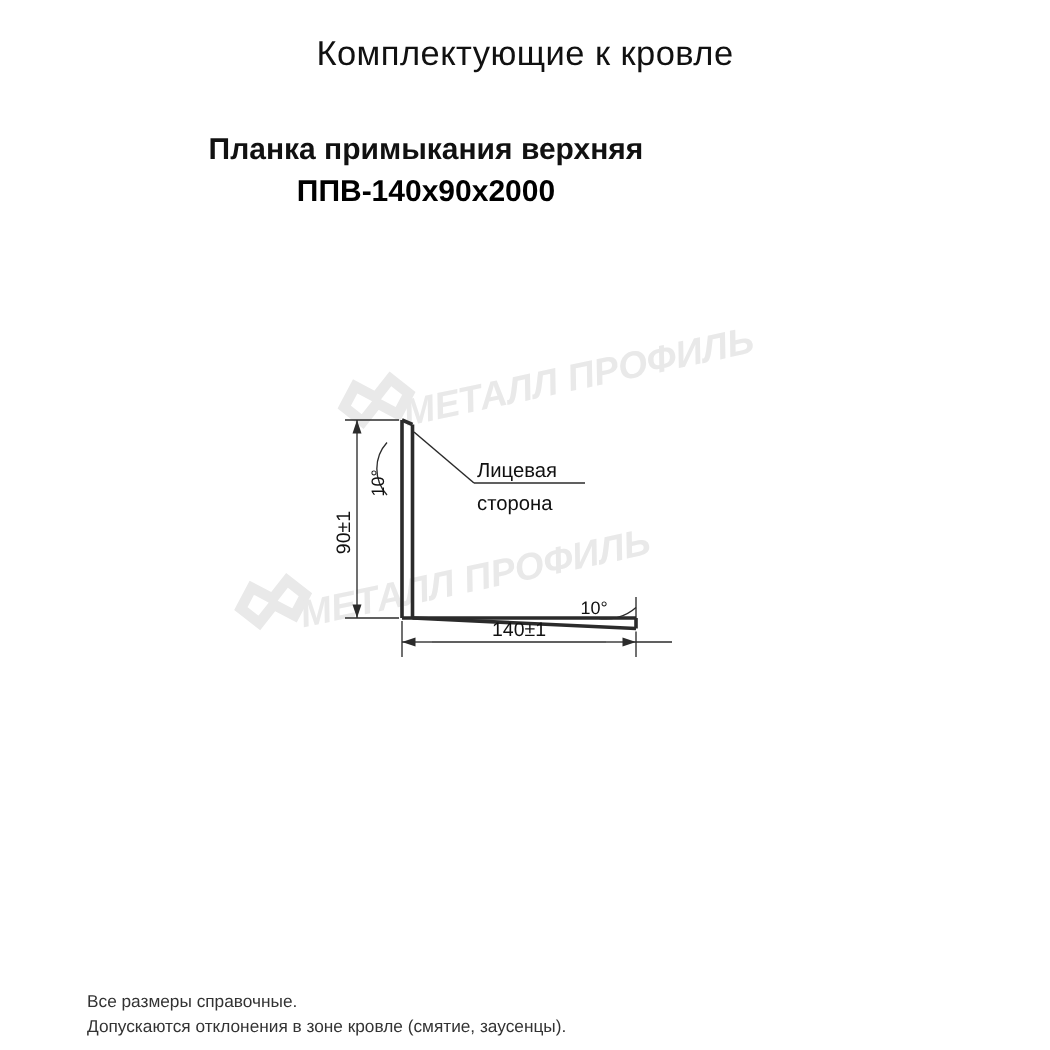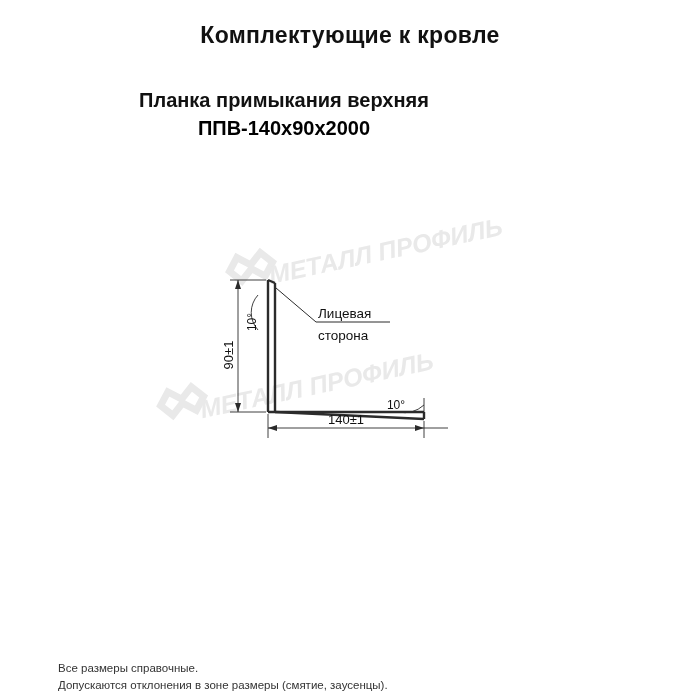--- a/index.html
+++ b/index.html
@@ -22,21 +22,21 @@
   }
   .title-block {
     position: absolute;
     top: 22px;
     left: 0;
     width: 700px;
     text-align: center;
   }
   .title-main {
     font-size: 23px;
-    font-weight: bold;
+    font-weight: normal;
     letter-spacing: 0.3px;
     color: #111;
     margin: 0;
   }
   .subtitle-wrap {
     position: absolute;
     top: 86px;
     left: 0;
     width: 568px;
     text-align: center;
@@ -172,16 +172,16 @@
         <path d="M398 242 A 30 30 0 0 0 424 235"></path>
         <path d="M424 228 L424 242"></path>
       </g>
       <text x="396" y="239" font-size="12" fill="#111" text-anchor="middle">10°</text>
 
     </svg>
   </div>
 
   <div class="footer">
     <p class="footer-line">Все размеры справочные.</p>
-    <p class="footer-line">Допускаются отклонения в зоне размеры (смятие, заусенцы).</p>
+    <p class="footer-line">Допускаются отклонения в зоне кровле (смятие, заусенцы).</p>
   </div>
 
 </div>
 
 </body></html>

